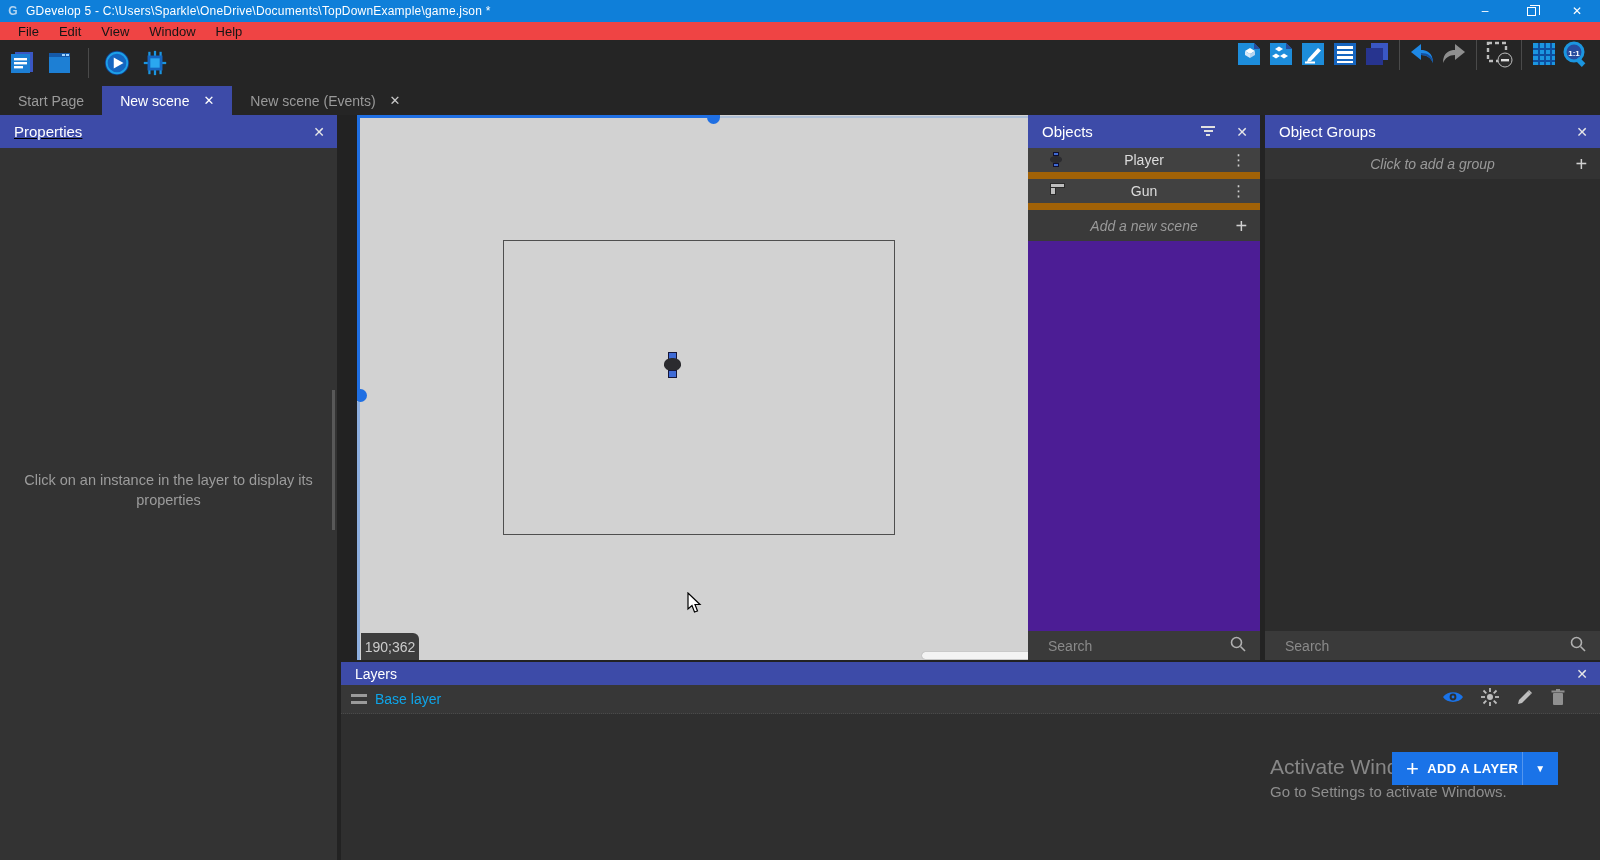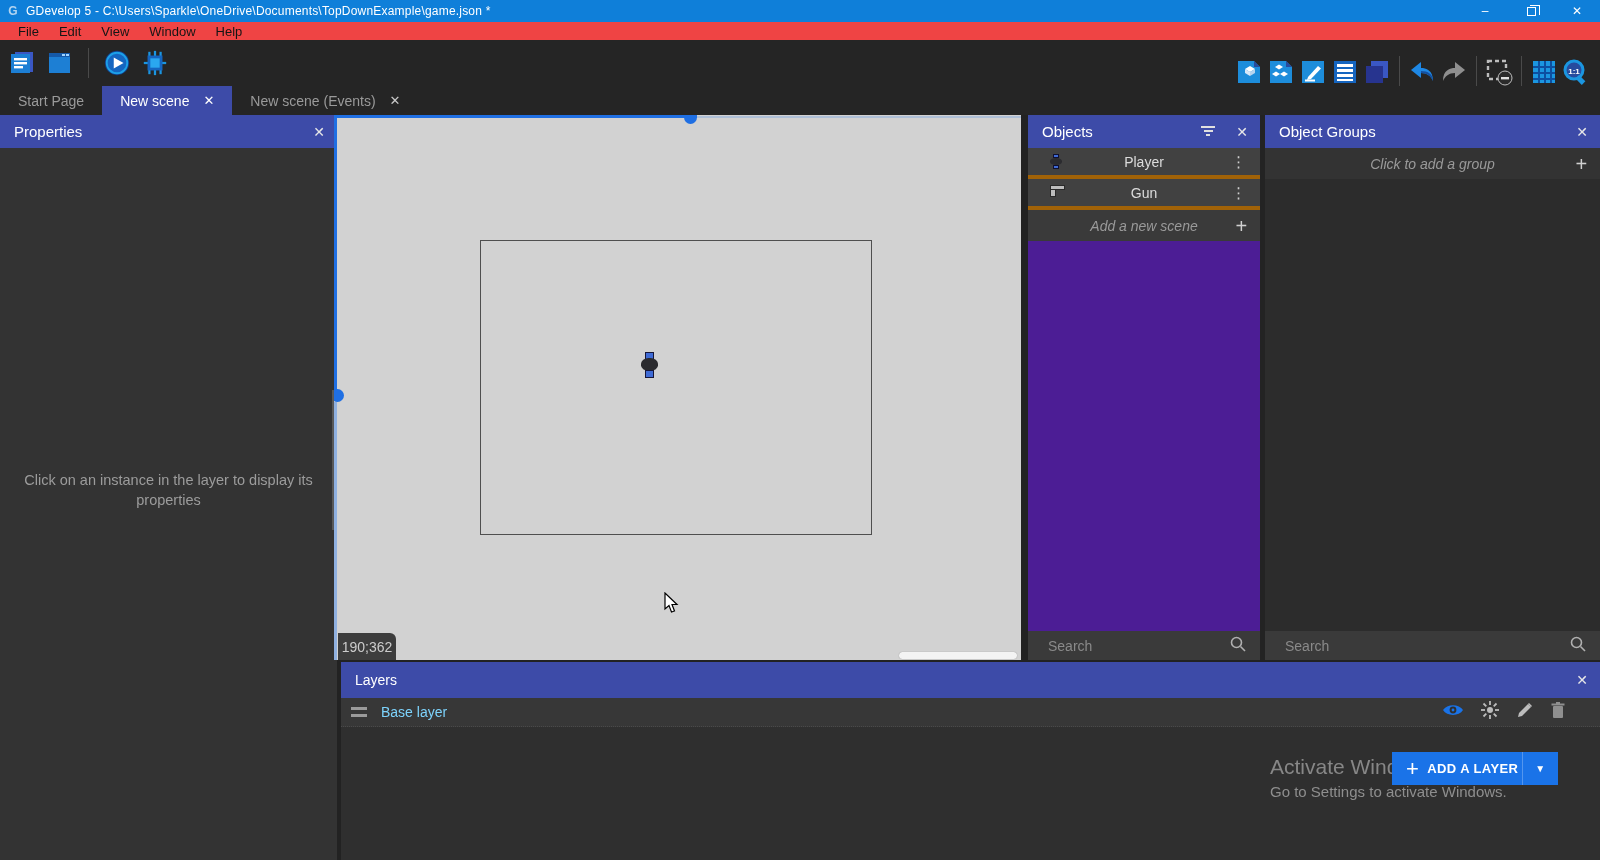--- a/index.html
+++ b/index.html
@@ -16,61 +16,61 @@
   .restore-glyph { width:9px; height:9px; border:1px solid #fff; position:relative; }
   .restore-glyph:before { content:""; position:absolute; left:2px; top:-3px; width:9px; height:9px; border:1px solid #fff; border-left:none; border-bottom:none; }
 
   
   .menubar { position:absolute; left:0; top:22px; width:1600px; height:18px; background:#ef4444; display:flex; align-items:center; padding-left:8px; gap:0; }
   .menu-item { font-size:13px; color:#151515; padding:0 10px; height:18px; display:flex; align-items:center; }
 
   
   .toolbar { position:absolute; left:0; top:40px; width:1600px; height:46px; background:#252525; display:flex; align-items:center; }
   .tb-left { display:flex; align-items:center; gap:10px; padding-left:8px; }
-  .tb-right { position:absolute; right:10px; top:0; height:46px; display:flex; align-items:flex-end; gap:4px; }
+  .tb-right { position:absolute; right:10px; top:0; height:46px; display:flex; align-items:flex-start; gap:4px; }
   .tb-icon { width:28px; height:28px; display:flex; align-items:center; justify-content:center; }
   .tb-sep { width:1px; height:30px; background:#4a4a4a; margin:0 4px; }
 
   
   .tabbar { position:absolute; left:0; top:86px; width:1600px; height:29px; background:#252525; display:flex; align-items:stretch; }
   .tab { display:flex; align-items:center; padding:0 18px; font-size:14px; color:#9a9a9a; gap:14px; }
   .tab.active { background:#3d4ba8; color:#ffffff; }
   .tab .tab-close { font-size:13px; color:#c9c9c9; }
   .tab.active .tab-close { color:#ffffff; }
 
   
   .panel-header { height:33px; background:#3d4ba8; color:#fff; display:flex; align-items:center; font-size:15px; padding:0 14px; position:relative; }
   .panel-close { position:absolute; right:12px; top:0; height:100%; display:flex; align-items:center; color:#e8e8e8; font-size:14px; }
 
   
-  .properties { position:absolute; left:0; top:115px; width:337px; height:745px; background:#333333; }
+  .properties { position:absolute; left:0; top:115px; width:337px; height:745px; background:#333333;text-decoration:underline; }
   .properties .empty-msg { position:absolute; left:20px; right:20px; top:355px; text-align:center; color:#9c9c9c; font-size:14.5px; line-height:20px; }
   .prop-scrollbar { position:absolute; right:2px; top:275px; width:3px; height:140px; background:#585858; }
 
   
-  .canvas { position:absolute; left:334px; top:115px; width:687px; height:545px; background:#d2d2d2; overflow:hidden; }
+  .canvas { position:absolute; left:357px; top:115px; width:687px; height:545px; background:#d2d2d2; overflow:hidden; }
   .h-track-solid { position:absolute; left:0; top:0; width:356px; height:3px; background:#1f6fe3; }
   .h-track-light { position:absolute; left:362px; top:1px; right:0; height:2px; background:#aebfd6; }
   .h-dot { position:absolute; left:350px; top:-2px; width:13px; height:11px; border-radius:0 0 8px 8px; background:#1f6fe3; }
   .v-track-solid { position:absolute; left:0; top:0; width:3px; height:281px; background:#1f6fe3; }
   .v-track-light { position:absolute; left:0; top:287px; width:3px; bottom:0; background:#8fb0e0; }
   .v-dot { position:absolute; left:-3px; top:274px; width:13px; height:13px; border-radius:50%; background:#1f6fe3; }
   .scene-rect { position:absolute; left:146px; top:125px; width:392px; height:295px; border:1px solid #4f4f4f; }
   .coord-badge { position:absolute; left:4px; top:518px; width:58px; height:27px; background:#3d3d3d; color:#cccccc; font-size:14px; display:flex; align-items:center; justify-content:center; border-top-right-radius:6px; }
   .canvas-hscroll { position:absolute; left:565px; top:537px; width:118px; height:7px; background:#f3f3f3; border-radius:4px; box-shadow:0 0 1px rgba(0,0,0,.4); }
   
   .player-sprite { position:absolute; left:307px; top:237px; width:17px; height:27px; }
   .player-sprite .head { position:absolute; left:4px; top:0; width:9px; height:8px; background:#3f6bd6; border:1px solid #15163a; }
   .player-sprite .body { position:absolute; left:0; top:6px; width:17px; height:13px; background:#2b2b2f; border-radius:45%; }
   .player-sprite .feet { position:absolute; left:4px; top:18px; width:9px; height:8px; background:#3f6bd6; border:1px solid #15163a; }
   .mouse-cursor { position:absolute; left:330px; top:477px; }
 
   
   .objects { position:absolute; left:1028px; top:115px; width:232px; height:545px; background:#4c1d95; }
-  .obj-row { position:relative; height:31px; background:#414141; border-bottom:4px solid #a16207; display:flex; align-items:center; justify-content:center; }
+  .obj-row { position:relative; height:31px; background:#414141; border-bottom:7px solid #a16207; display:flex; align-items:center; justify-content:center; }
   .obj-row .row-label { color:#dcdcdc; font-size:14px; }
   .obj-row .obj-thumb { position:absolute; left:22px; top:50%; transform:translateY(-50%); width:16px; height:16px; }
   .kebab { position:absolute; right:14px; top:50%; transform:translateY(-50%); color:#cfcfcf; font-size:15px; letter-spacing:0; }
   .add-row { position:relative; height:31px; background:#3a3a3a; display:flex; align-items:center; justify-content:center;font-style:italic; }
   .add-row .row-label { color:#9a9a9a; font-size:14px; }
   .add-plus { position:absolute; right:13px; top:50%; transform:translateY(-50%); color:#d0d0d0; font-size:20px; font-weight:300; line-height:1; }
   .search-row { position:absolute; left:0; bottom:0; width:100%; height:29px; background:#3a3a3a; display:flex; align-items:center; }
   .search-input { flex:1; background:transparent; border:none; outline:none; color:#cfcfcf; font-size:14px; padding-left:20px; font-family:"Liberation Sans", sans-serif; }
   .search-input::placeholder { color:#8a8a8a; }
   .search-icon { margin-right:14px; }
@@ -91,25 +91,25 @@
 
   
   .groups { position:absolute; left:1265px; top:115px; width:335px; height:545px; background:#2c2c2c; }
   .groups .add-row { background:#333333; }
 
   
   .vdivider { position:absolute; left:1260px; top:115px; width:5px; height:545px; background:#232323; }
 
   
   .layers { position:absolute; left:341px; top:662px; width:1259px; height:198px; background:#2f2f2f; }
-  .layers .panel-header { height:36px; font-size:14px; }
+  .layers .panel-header { height:23px; font-size:14px; }
   .layer-row { position:relative; height:29px; background:#373737; border-bottom:1px dotted #4a4a4a; display:flex; align-items:center; }
   .layer-row .handle { width:16px; height:10px; margin-left:10px; display:flex; flex-direction:column; justify-content:space-between; }
   .layer-row .handle i { display:block; height:3px; background:#9a9a9a; }
-  .layer-row .layer-name { color:#7dd3fc; font-size:14px; margin-left:14px; }
+  .layer-row .layer-name { color:#0ea5e9; font-size:14px; margin-left:8px; }
   .layer-icons { position:absolute; right:34px; top:0; height:100%; display:flex; align-items:center; gap:16px; }
   .color-swatch { position:absolute; right:33px; top:-4px; width:56px; height:28px; background:#ffffff; display:flex; align-items:center; justify-content:center; box-shadow:0 1px 2px rgba(0,0,0,.4); }
   .color-swatch .inner { width:42px; height:16px; background:#c9c9c9; border-radius:2px; }
   .add-layer-btn { position:absolute; left:1051px; top:90px; width:166px; height:33px; background:#1a73e8; color:#fff; display:flex; align-items:center; font-size:13px; font-weight:bold; letter-spacing:.4px; }
   .add-layer-btn .plus { font-size:22px; font-weight:400; margin:0 8px 0 14px; line-height:1; }
   .add-layer-btn .caret { position:absolute; right:0; top:0; width:36px; height:100%; display:flex; align-items:center; justify-content:center; font-size:10px; border-left:1px solid rgba(255,255,255,.25); }
   .watermark { position:absolute; left:929px; top:93px; color:#8e8e8e; pointer-events:none; }
   .watermark .wm1 { font-size:21px; color:#878787; }
   .watermark .wm2 { font-size:15px; margin-top:4px; color:#8e8e8e; }
 </style>

